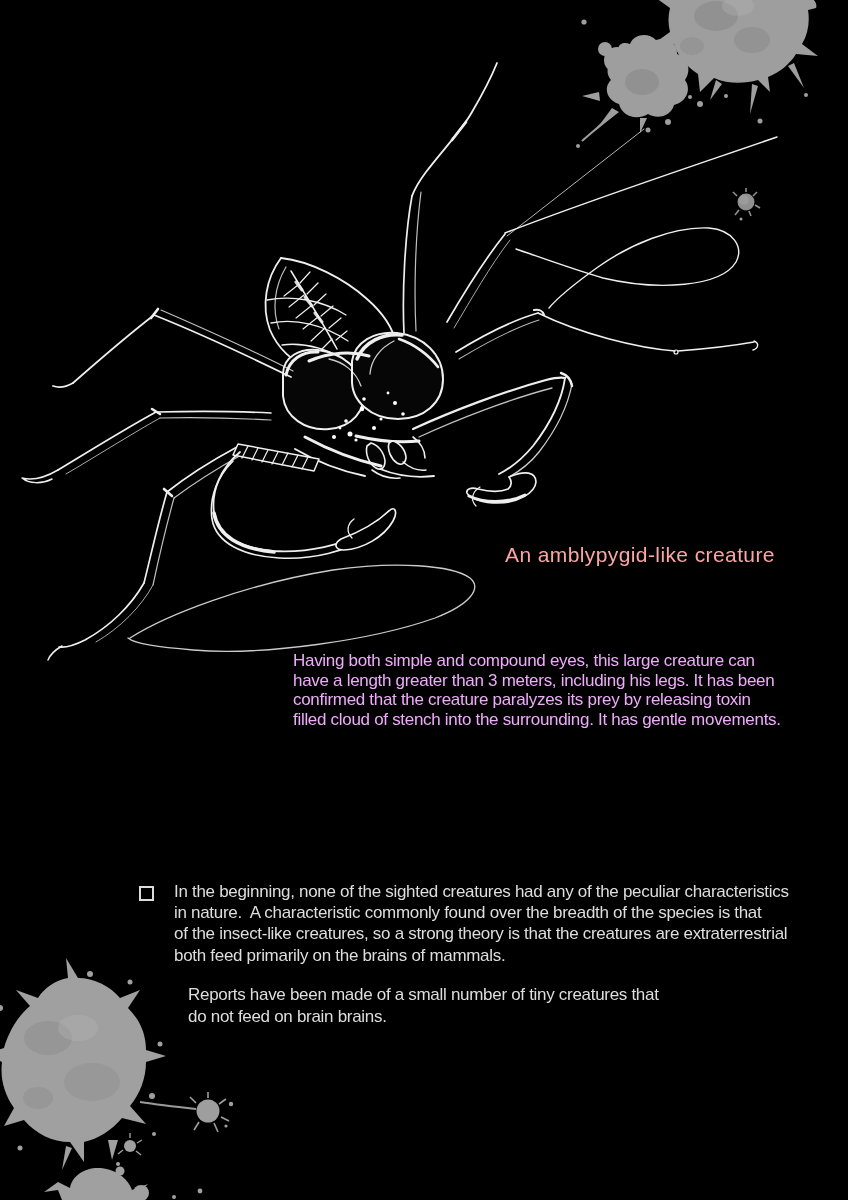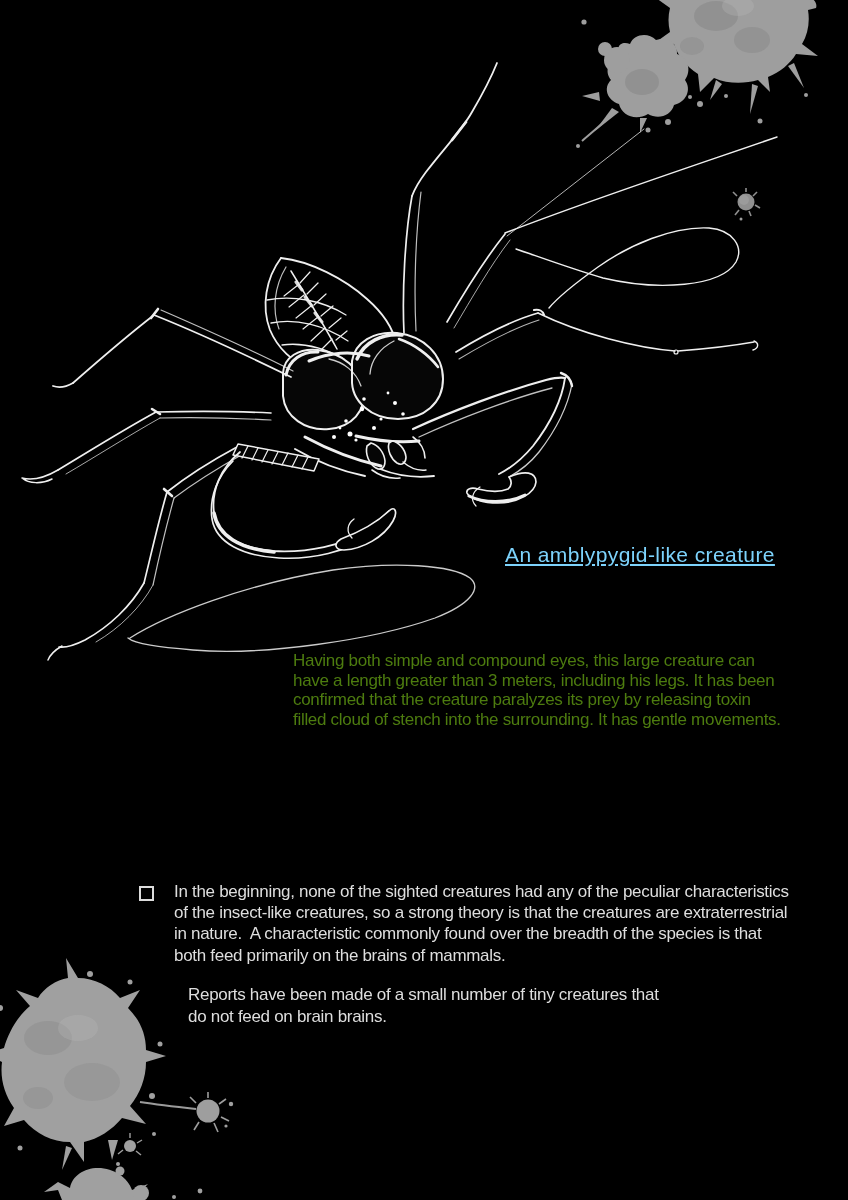--- a/index.html
+++ b/index.html
@@ -4,24 +4,24 @@
 <style>
   html,body{margin:0;padding:0;}
   body{
     width:848px;height:1200px;position:relative;overflow:hidden;
     background:#000;font-family:"Liberation Sans",sans-serif;
   }
   #art{position:absolute;left:0;top:0;}
   .txt{position:absolute;color:#e0e0e0;}
   .line{display:block;white-space:pre;}
   #caption-title{
-    left:505px;top:543px;font-size:21px;letter-spacing:.4px;color:#7dd3fc;text-decoration:underline;
+    left:505px;top:543px;font-size:21px;letter-spacing:.4px;color:#fca5a5;
   }
   #description{
-    left:293px;top:651px;font-size:17px;line-height:19.7px;letter-spacing:-.3px;color:#4d7c0f;
+    left:293px;top:651px;font-size:17px;line-height:19.7px;letter-spacing:-.3px;color:#f0abfc;
   }
   #bullet-box{
     position:absolute;left:139px;top:886px;width:11px;height:11px;
     border:2px solid #dcdcdc;background:transparent;
   }
   #field-notes{
     left:158px;top:881px;font-size:17px;line-height:21.2px;letter-spacing:-.3px;color:#dedede;margin-left:16px;
   }
   #addendum{
     left:158px;top:984px;font-size:17px;line-height:21.5px;letter-spacing:-.3px;color:#dedede;margin-left:30px;
@@ -289,21 +289,21 @@
   <span class="line">Having both simple and compound eyes, this large creature can</span>
   <span class="line">have a length greater than 3 meters, including his legs. It has been</span>
   <span class="line">confirmed that the creature paralyzes its prey by releasing toxin</span>
   <span class="line">filled cloud of stench into the surrounding. It has gentle movements.</span>
 </div>
 
 <div id="bullet-box"></div>
 
 <div class="txt" id="field-notes">
   <span class="line">In the beginning, none of the sighted creatures had any of the peculiar characteristics</span>
+  <span class="line">in nature.  A characteristic commonly found over the breadth of the species is that</span>
   <span class="line">of the insect-like creatures, so a strong theory is that the creatures are extraterrestrial</span>
-  <span class="line">in nature.  A characteristic commonly found over the breadth of the species is that</span>
   <span class="line">both feed primarily on the brains of mammals.</span>
 </div>
 
 <div class="txt" id="addendum">
   <span class="line">Reports have been made of a small number of tiny creatures that</span>
   <span class="line">do not feed on brain brains.</span>
 </div>
 
 </body></html>

